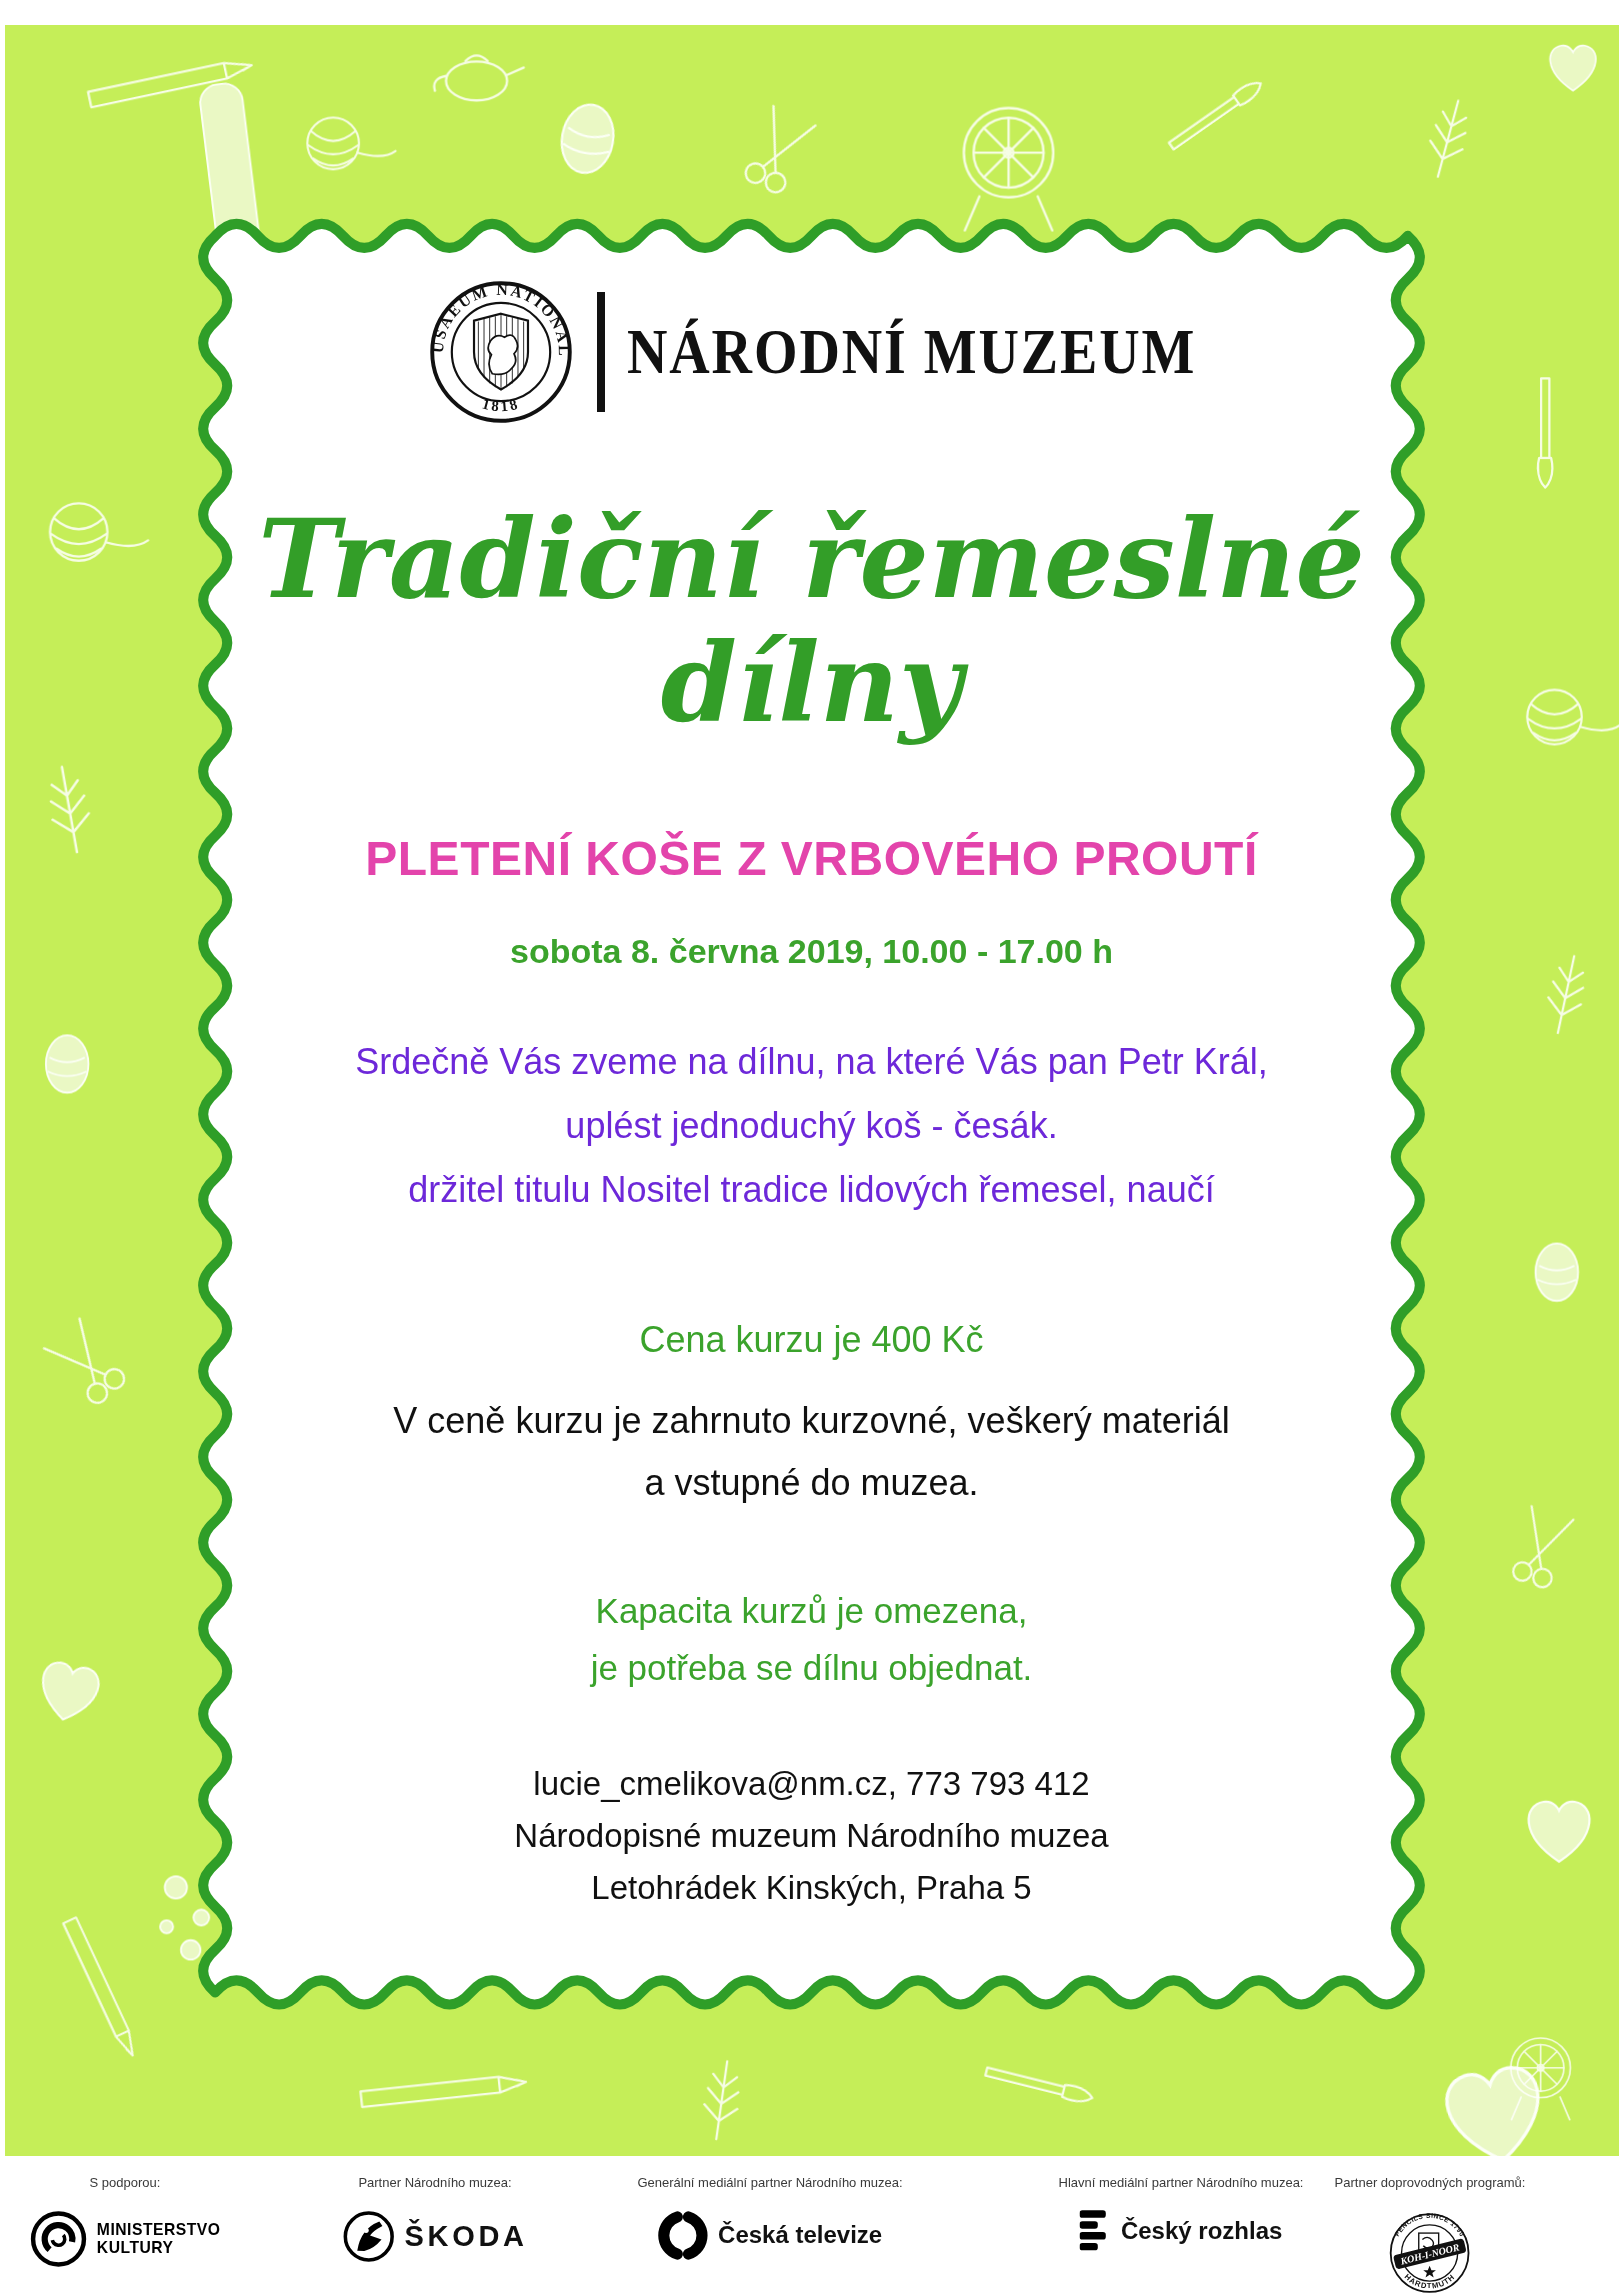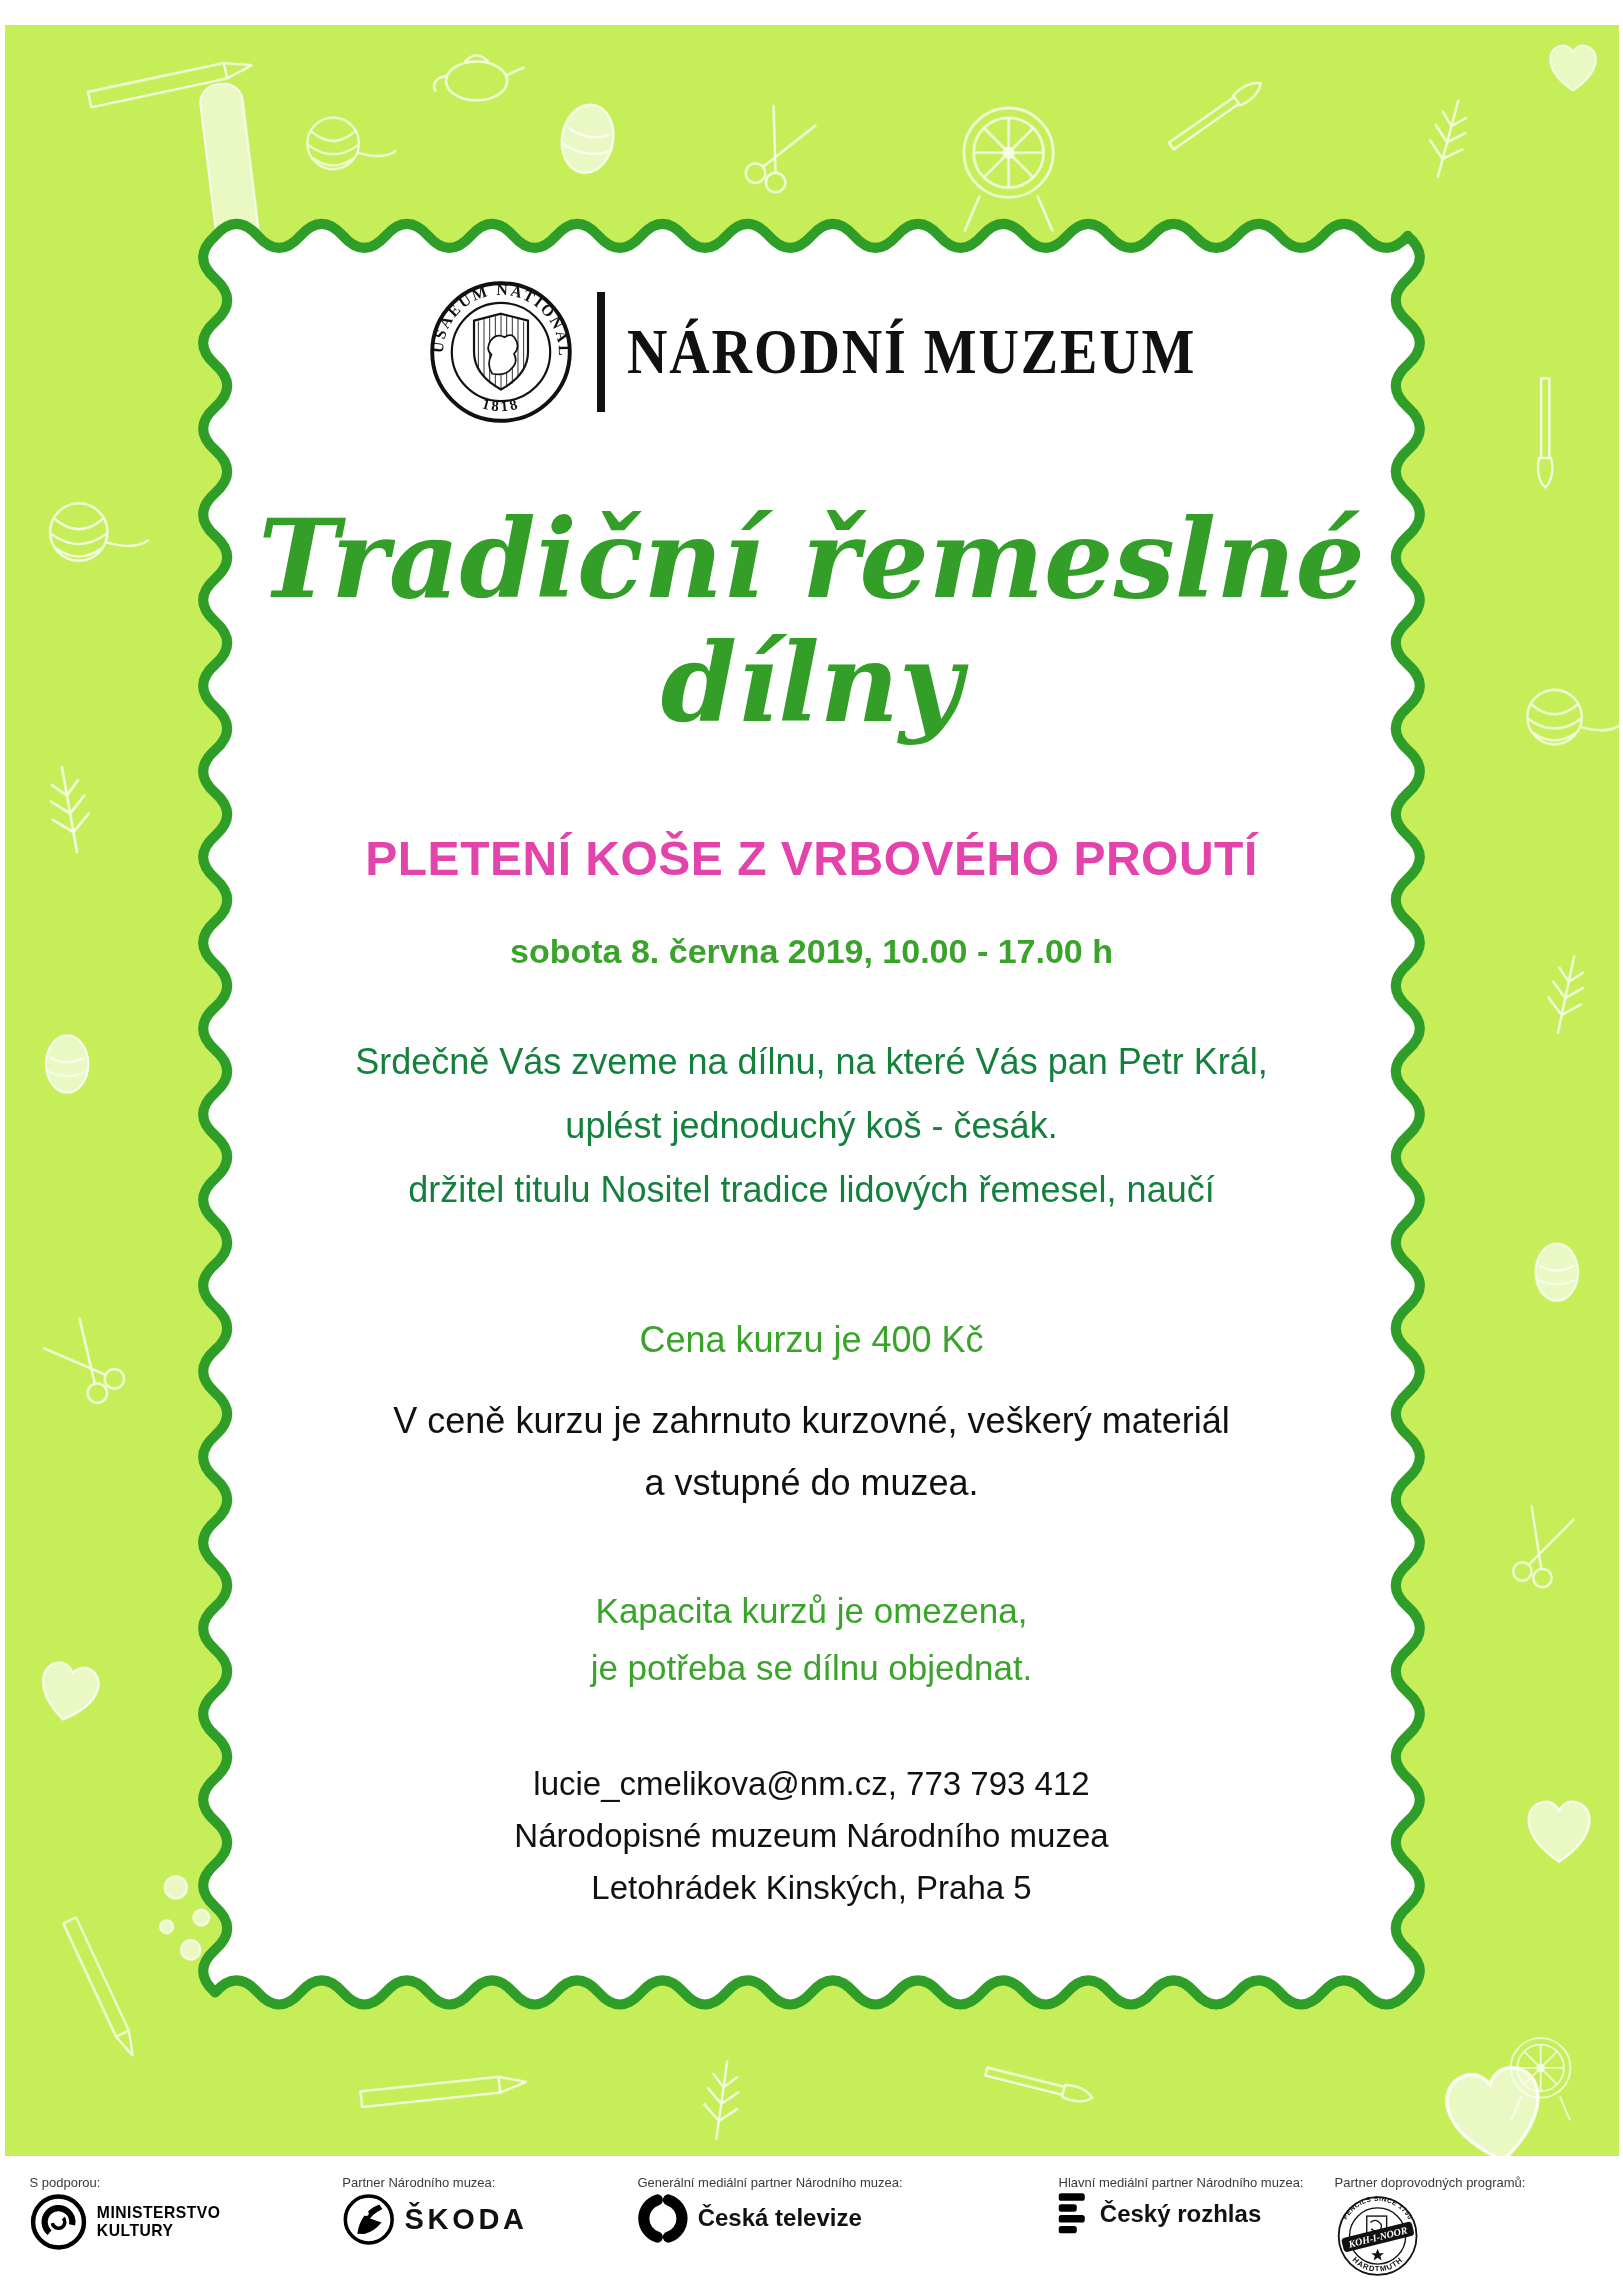--- a/index.html
+++ b/index.html
@@ -12,28 +12,28 @@
   #panel-path{fill:#ffffff;stroke:#2f9e28;stroke-width:22;stroke-linejoin:round;}
   .block{position:absolute;left:215px;width:1193px;text-align:center;}
   .logo-row{top:275px;height:153px;display:flex;align-items:center;justify-content:center;gap:22px;}
   .logo-bar{width:8.3px;height:120px;background:#111;}
   .museum-name{font-family:"Liberation Serif",serif;font-weight:700;font-size:56px;color:#111;
                letter-spacing:1.9px;transform:scaleY(1.12);white-space:nowrap;}
   .title{top:497px;font-family:"DejaVu Serif",serif;font-style:italic;font-weight:700;
          font-size:109px;line-height:124px;color:#339e28;}
   .subtitle{top:831px;font-size:48px;font-weight:700;color:#e344ab;letter-spacing:0.5px;white-space:nowrap;}
   .datetime{top:932px;font-size:34px;font-weight:700;color:#3ba32c;}
-  .body-text{top:1030px;font-size:36px;line-height:64px;color:#15803d;}
+  .body-text{top:1030px;font-size:36px;line-height:64px;color:#6d28d9;}
   .price{top:1319px;font-size:36px;color:#3ba32c;}
   .price-note{top:1390px;font-size:36px;line-height:62px;color:#111;}
   .capacity{top:1582px;font-size:35px;line-height:57px;color:#3ba32c;}
   .contact{top:1758px;font-size:33px;line-height:52px;color:#111;}
   .footer{position:absolute;left:0;top:2156px;width:1623px;height:139px;background:#ffffff;}
   .partner{position:absolute;transform:translateX(-50%);display:flex;flex-direction:column;
-           align-items:flex-start;gap:3px;}
+           align-items:center;gap:20px;}
   .partner-label{font-size:13px;color:#3a3a3a;white-space:nowrap;}
   .logo-unit{display:flex;align-items:center;gap:9.3px;}
   .mk-name{font-size:15.7px;font-weight:700;color:#000;line-height:17.6px;text-align:left;letter-spacing:0.5px;}
   .skoda-name{font-size:29px;font-weight:700;color:#111;letter-spacing:3.7px;}
   .ct-name,.cro-name{font-size:24px;font-weight:700;color:#111;white-space:nowrap;}
   .seal-text{font-family:"Liberation Serif",serif;font-weight:700;}
 </style>
 </head>
 <body>
 

